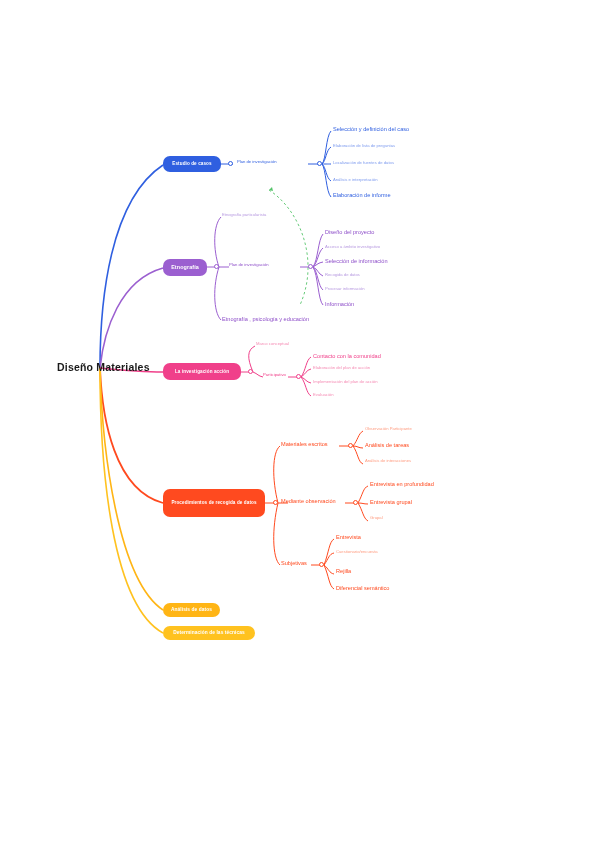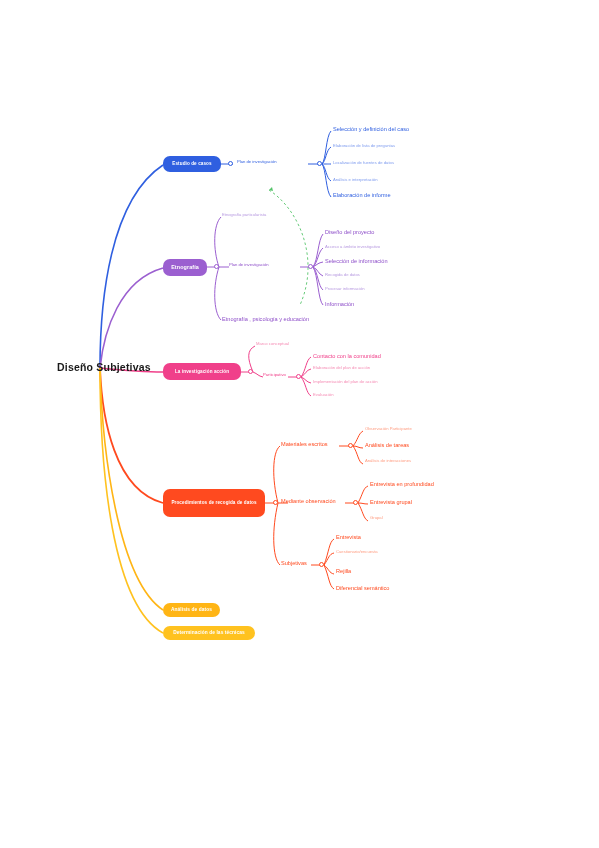--- a/index.html
+++ b/index.html
@@ -146,21 +146,21 @@
     <path d="M311,565 L320,565" stroke="#ff4a1f" stroke-width="1" fill="none"></path>
     <path d="M324,565 C329,552 329,542 334,539" stroke="#ff4a1f" stroke-width="1" fill="none"></path>
     <path d="M324,565 C329,558 329,554 334,553" stroke="#ff4a1f" stroke-width="1" fill="none"></path>
     <path d="M324,565 C329,569 329,573 334,574" stroke="#ff4a1f" stroke-width="1" fill="none"></path>
     <path d="M324,565 C329,576 329,586 334,589" stroke="#ff4a1f" stroke-width="1" fill="none"></path>
 
     <path d="M100,368 C102,450 118,580 163,610" stroke="#ffb515" stroke-width="1.6" fill="none"></path>
     <path d="M100,368 C100,470 112,605 163,633" stroke="#ffc21f" stroke-width="1.6" fill="none"></path>
   </svg>
 
-  <div class="node root" style="left:57px;top:362px;">Diseño Subjetivas</div>
+  <div class="node root" style="left:57px;top:362px;">Diseño Materiales</div>
 
   <div class="node pill blue" style="left:163px;top:156px;width:58px;height:16px;box-sizing:border-box;">Estudio de casos</div>
   <div class="junction j-blue" style="left:228px;top:161px;"></div>
 
   <div class="node leaf sm c-blue" style="left:237px;top:160px;">Plan de investigación</div>
   <div class="junction j-blue" style="left:317px;top:161px;"></div>
 
   <div class="node leaf md c-blue" style="left:333px;top:126px;">Selección y definición del caso</div>
   <div class="node leaf sm c-blue-f" style="left:333px;top:144px;">Elaboración de lista de preguntas</div>
   <div class="node leaf sm c-blue-f" style="left:333px;top:161px;">Localización de fuentes de datos</div>

